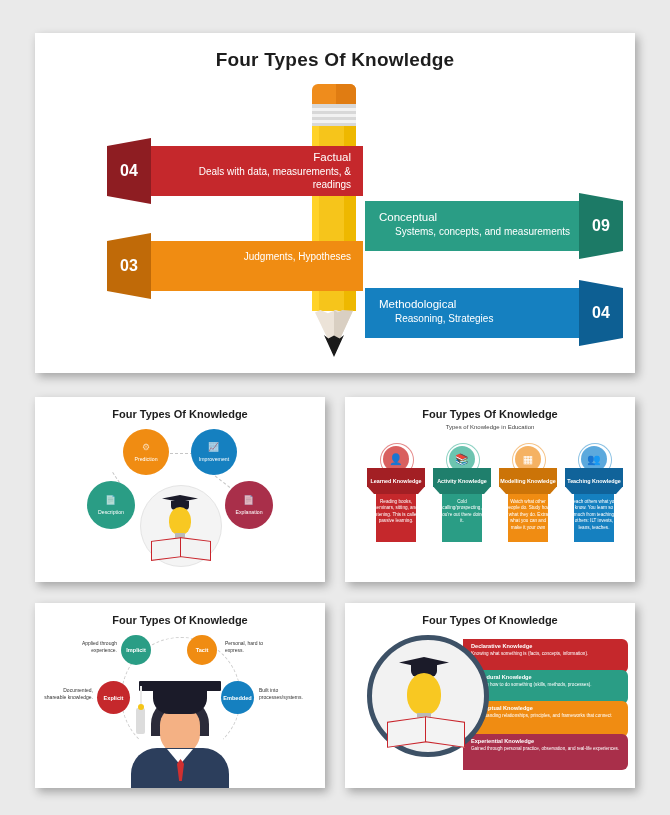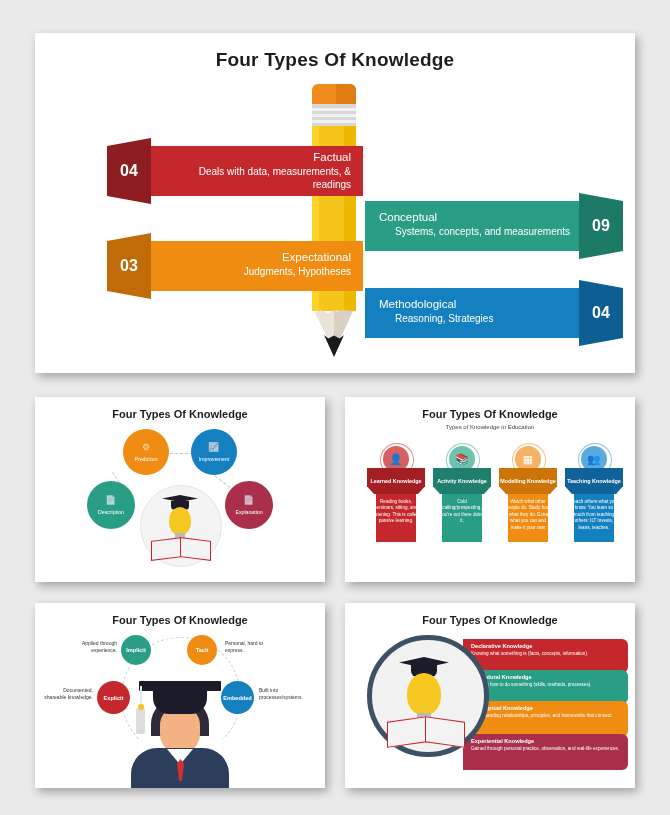--- a/index.html
+++ b/index.html
@@ -184,21 +184,20 @@
       <div class="hd">Conceptual</div>
       <div class="sb">Systems, concepts, and measurements</div>
     </div>
   </div>
 
   <div class="band left" id="band-03">
     <div class="tab"></div>
     <div class="body"></div>
     <div class="num">03</div>
     <div class="txt" style="width:200px;top:9px;">
-      <div class="hd">Expectational</div>
       <div class="sb">Judgments, Hypotheses</div>
     </div>
   </div>
 
   <div class="band right" id="band-04">
     <div class="body"></div>
     <div class="tab"></div>
     <div class="num">04</div>
     <div class="txt" style="width:200px;top:9px;">
       <div class="hd">Methodological</div>

